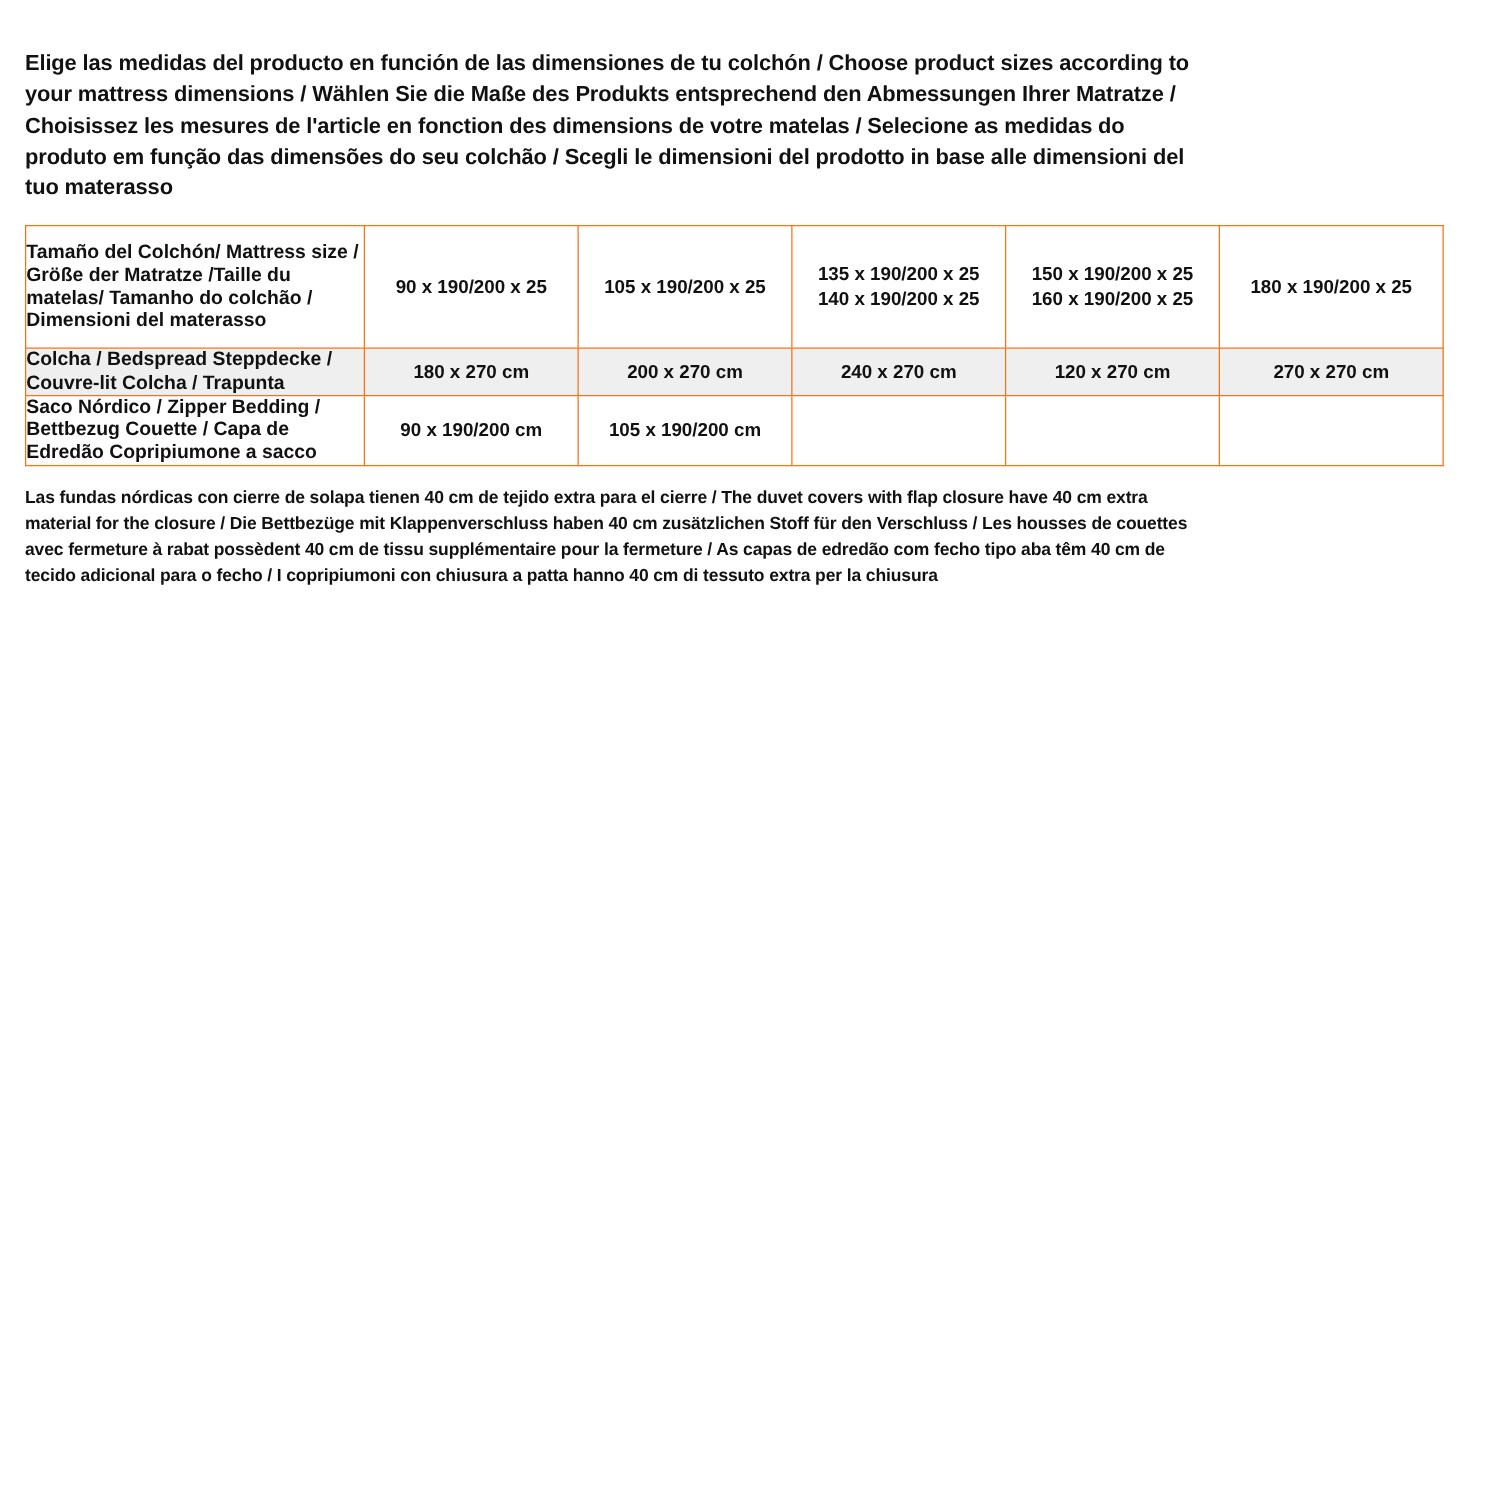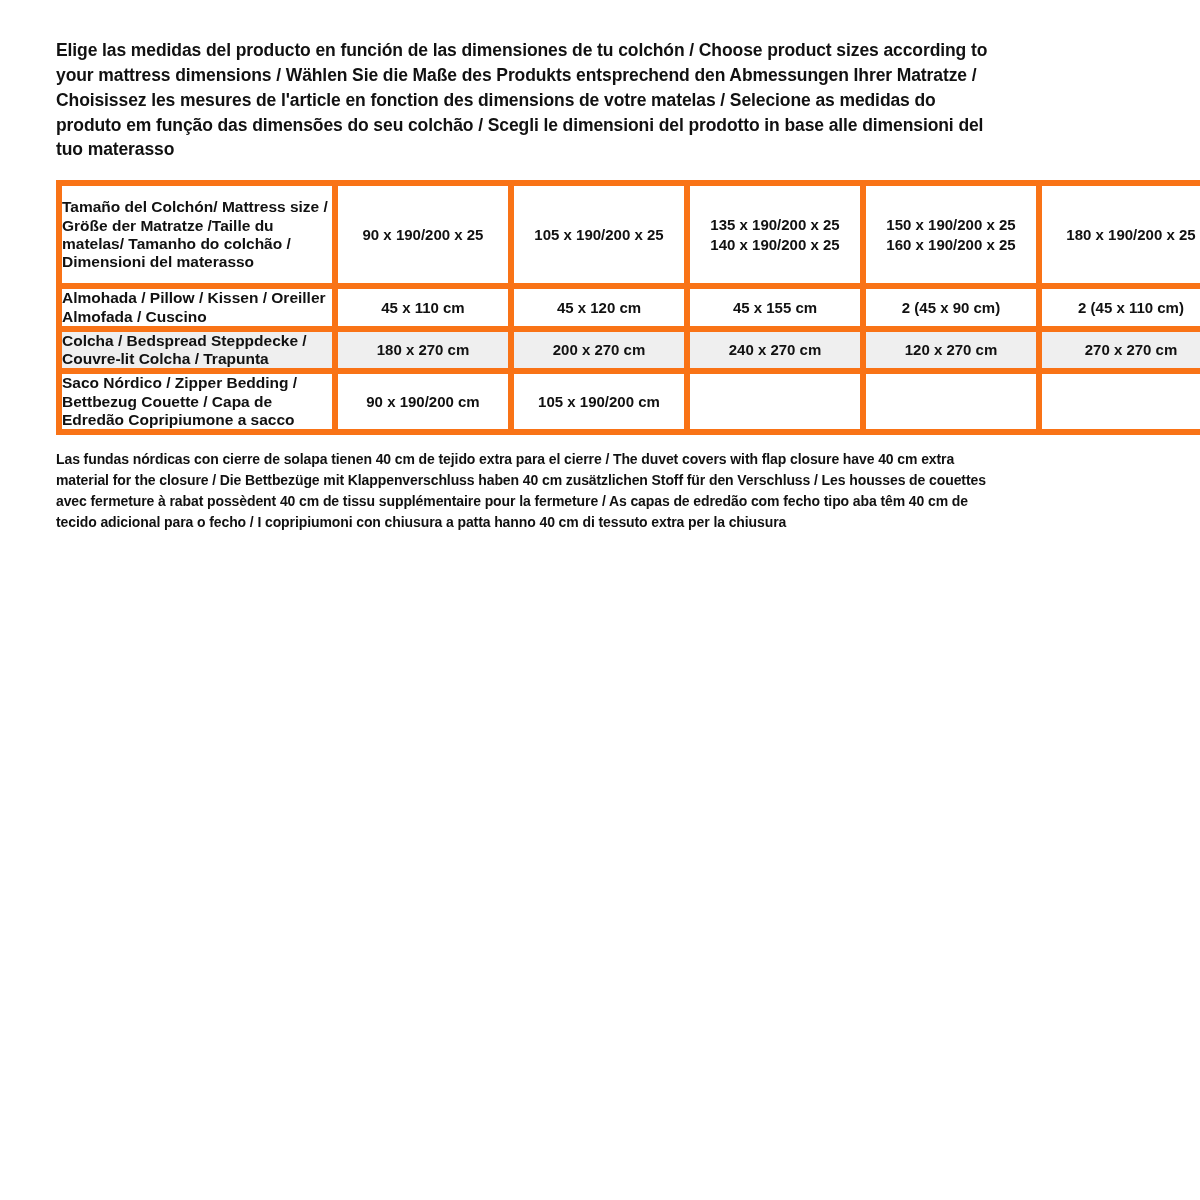--- a/index.html
+++ b/index.html
@@ -12,37 +12,36 @@
     height: 1200px;
     font-family: "Liberation Sans", sans-serif;
     color: #1a1a1a;
     overflow: hidden;
   }
   .page {
     width: 992px;
     height: 1200px;
     box-sizing: border-box;
     padding: 30px 40px 10px 20px;
-    margin-left: 36px;
   }
   .intro {
     font-size: 17.5px;
     font-weight: bold;
     line-height: 1.42;
     letter-spacing: -0.1px;
     margin: 8px 0 18px 0;
     color: #111;
   }
   table.sizes {
     width: 1120px;
     border-collapse: collapse;
     table-layout: fixed;
   }
   table.sizes td {
-    border: 6px solid #f97316;
+    border: 1px solid #f97316;
     padding: 0;
     vertical-align: middle;
   }
   .rowA td { background: #efefef; }
   .rowB td { background: #ffffff; }
 
   td.label {
     width: 270px;
     padding: 10px 8px 10px 10px;
     font-size: 15.5px;
@@ -113,28 +112,20 @@
           <span class="multi">
             <span>180 x 190/200 x 25</span>
           </span>
         </td>
       </tr>
 
 
 
 
 
-      <tr class="rowB">
-        <td class="label">Almohada  / Pillow / Kissen / Oreiller Almofada / Cuscino</td>
-        <td class="val">45 x 110 cm</td>
-        <td class="val">45 x 120 cm</td>
-        <td class="val">45 x 155 cm</td>
-        <td class="val">2 (45 x 90 cm)</td>
-        <td class="val wide">2 (45 x 110 cm)</td>
-      </tr>
 
       <tr class="rowA">
         <td class="label">Colcha / Bedspread Steppdecke / Couvre-lit Colcha / Trapunta</td>
         <td class="val">180 x 270 cm</td>
         <td class="val">200 x 270 cm</td>
         <td class="val">240 x 270 cm</td>
         <td class="val">120 x 270 cm</td>
         <td class="val wide">270 x 270 cm</td>
       </tr>
 

